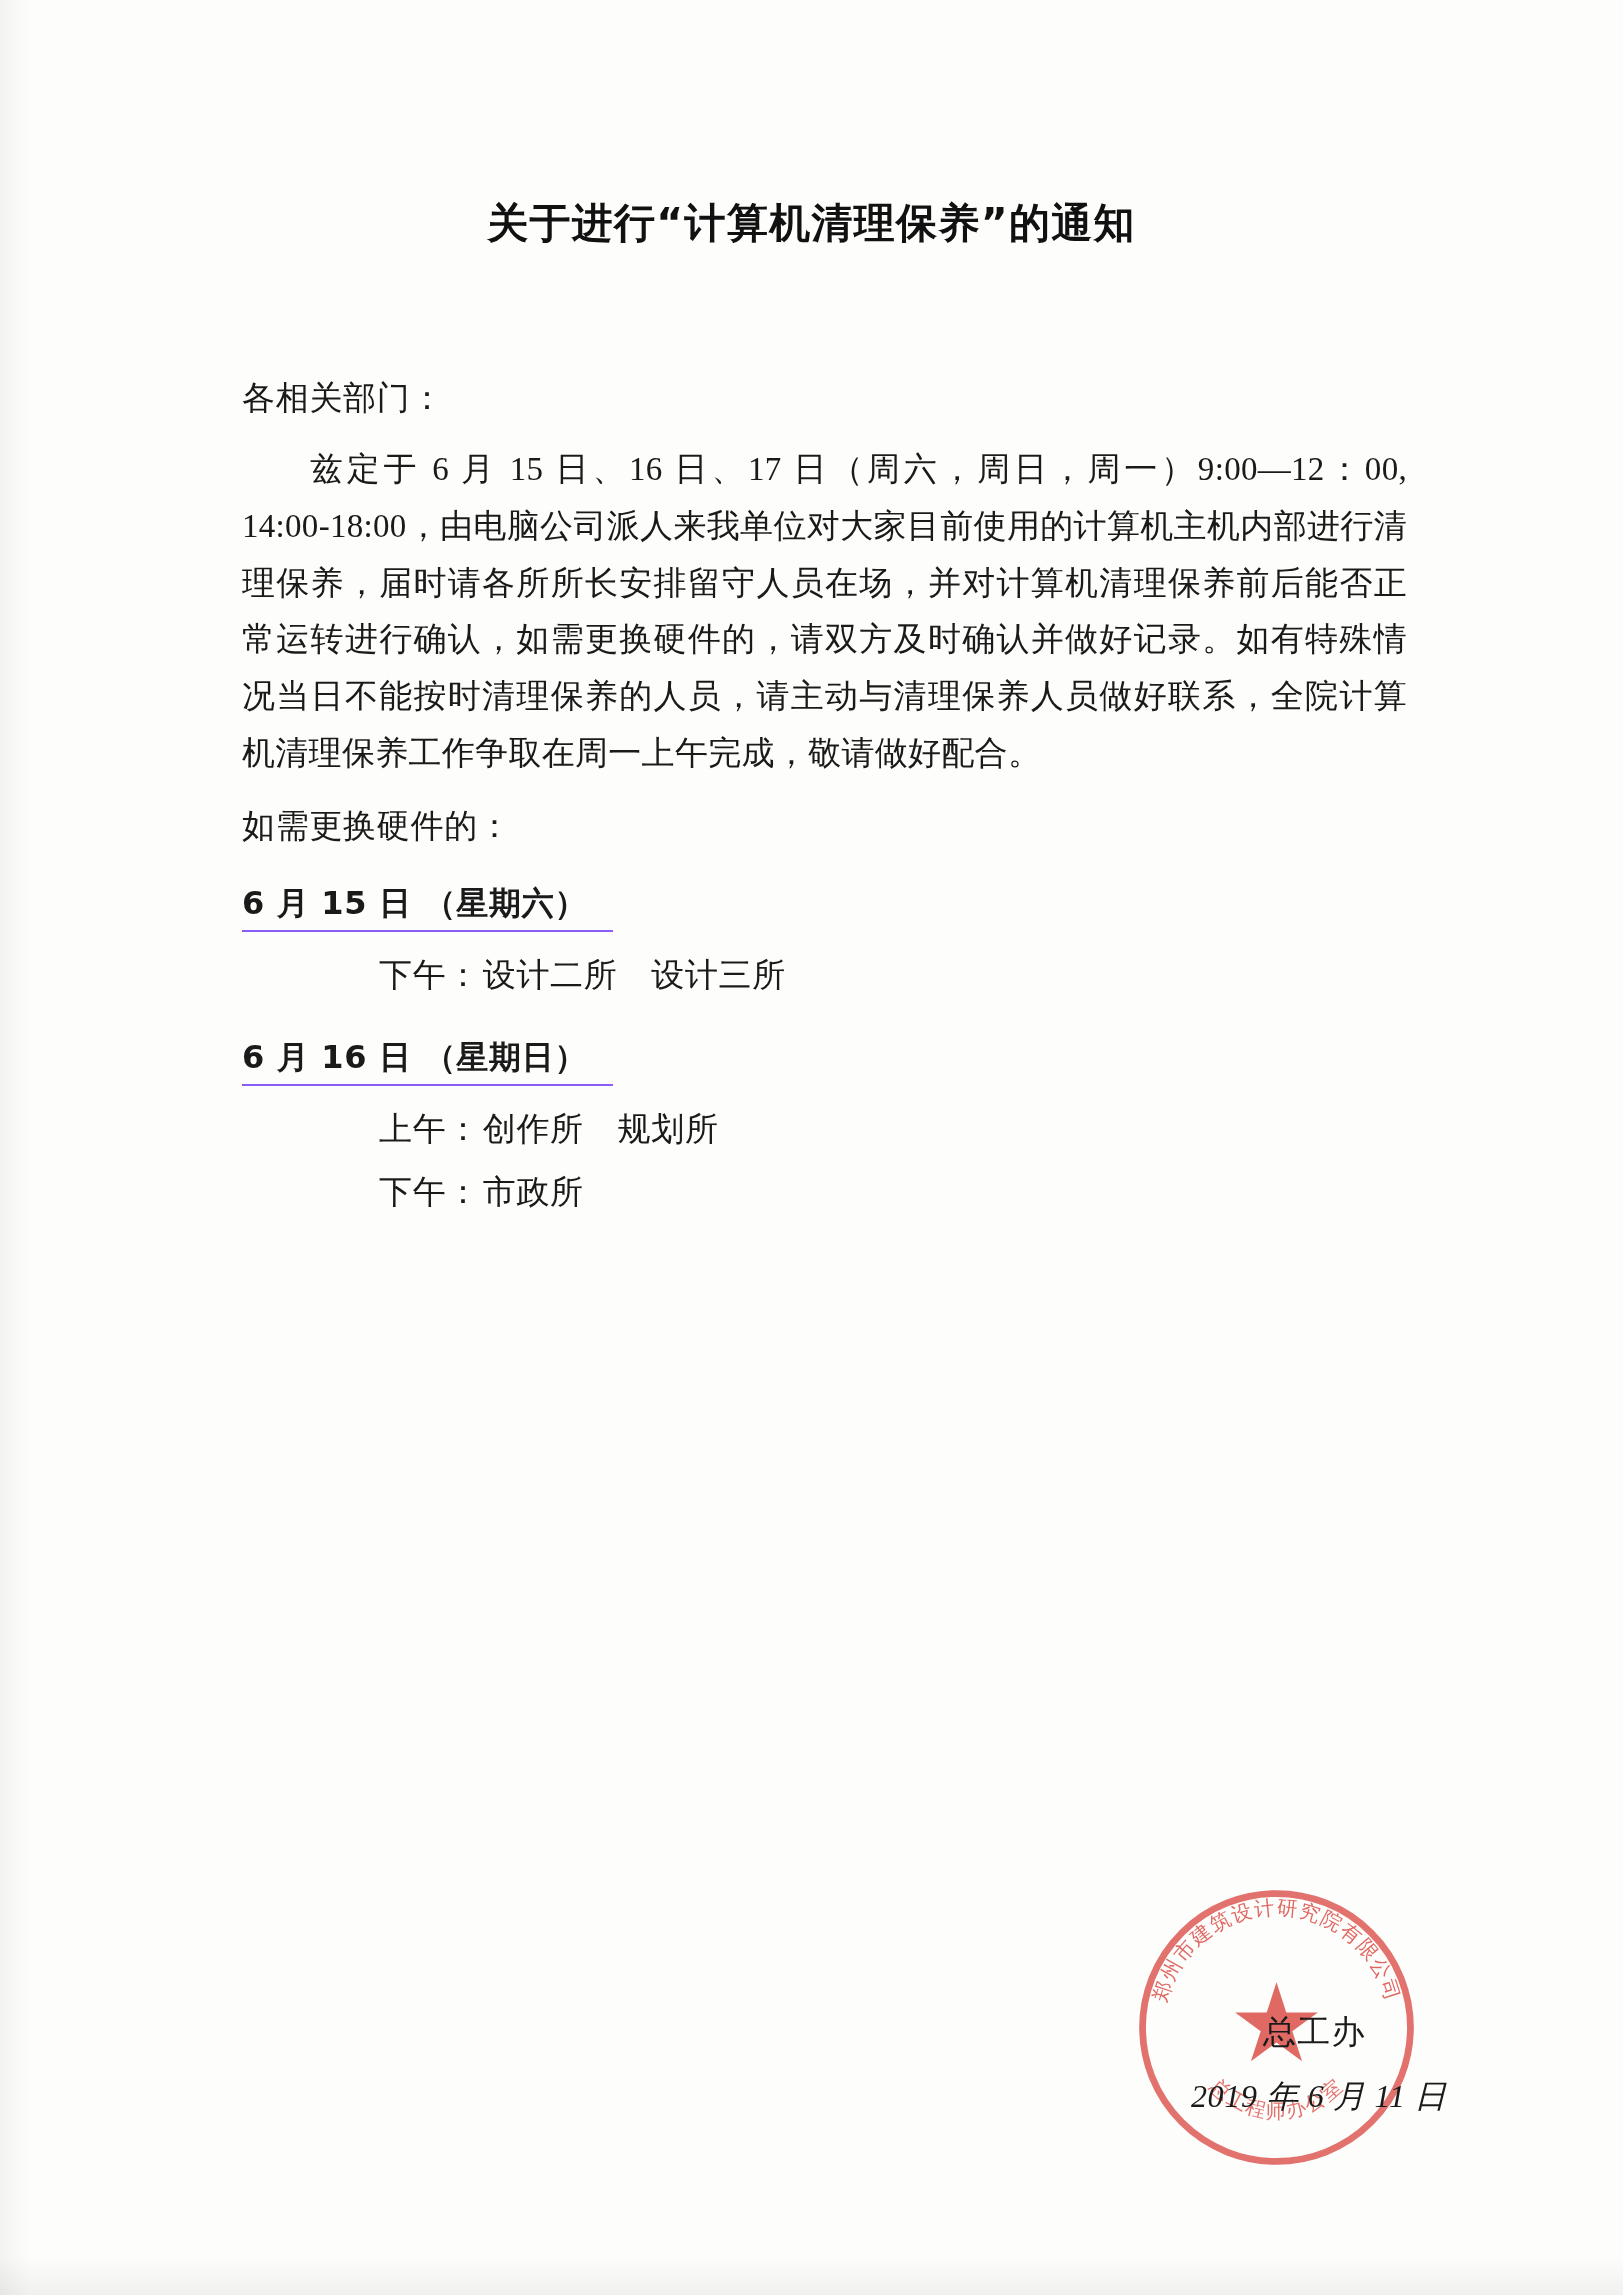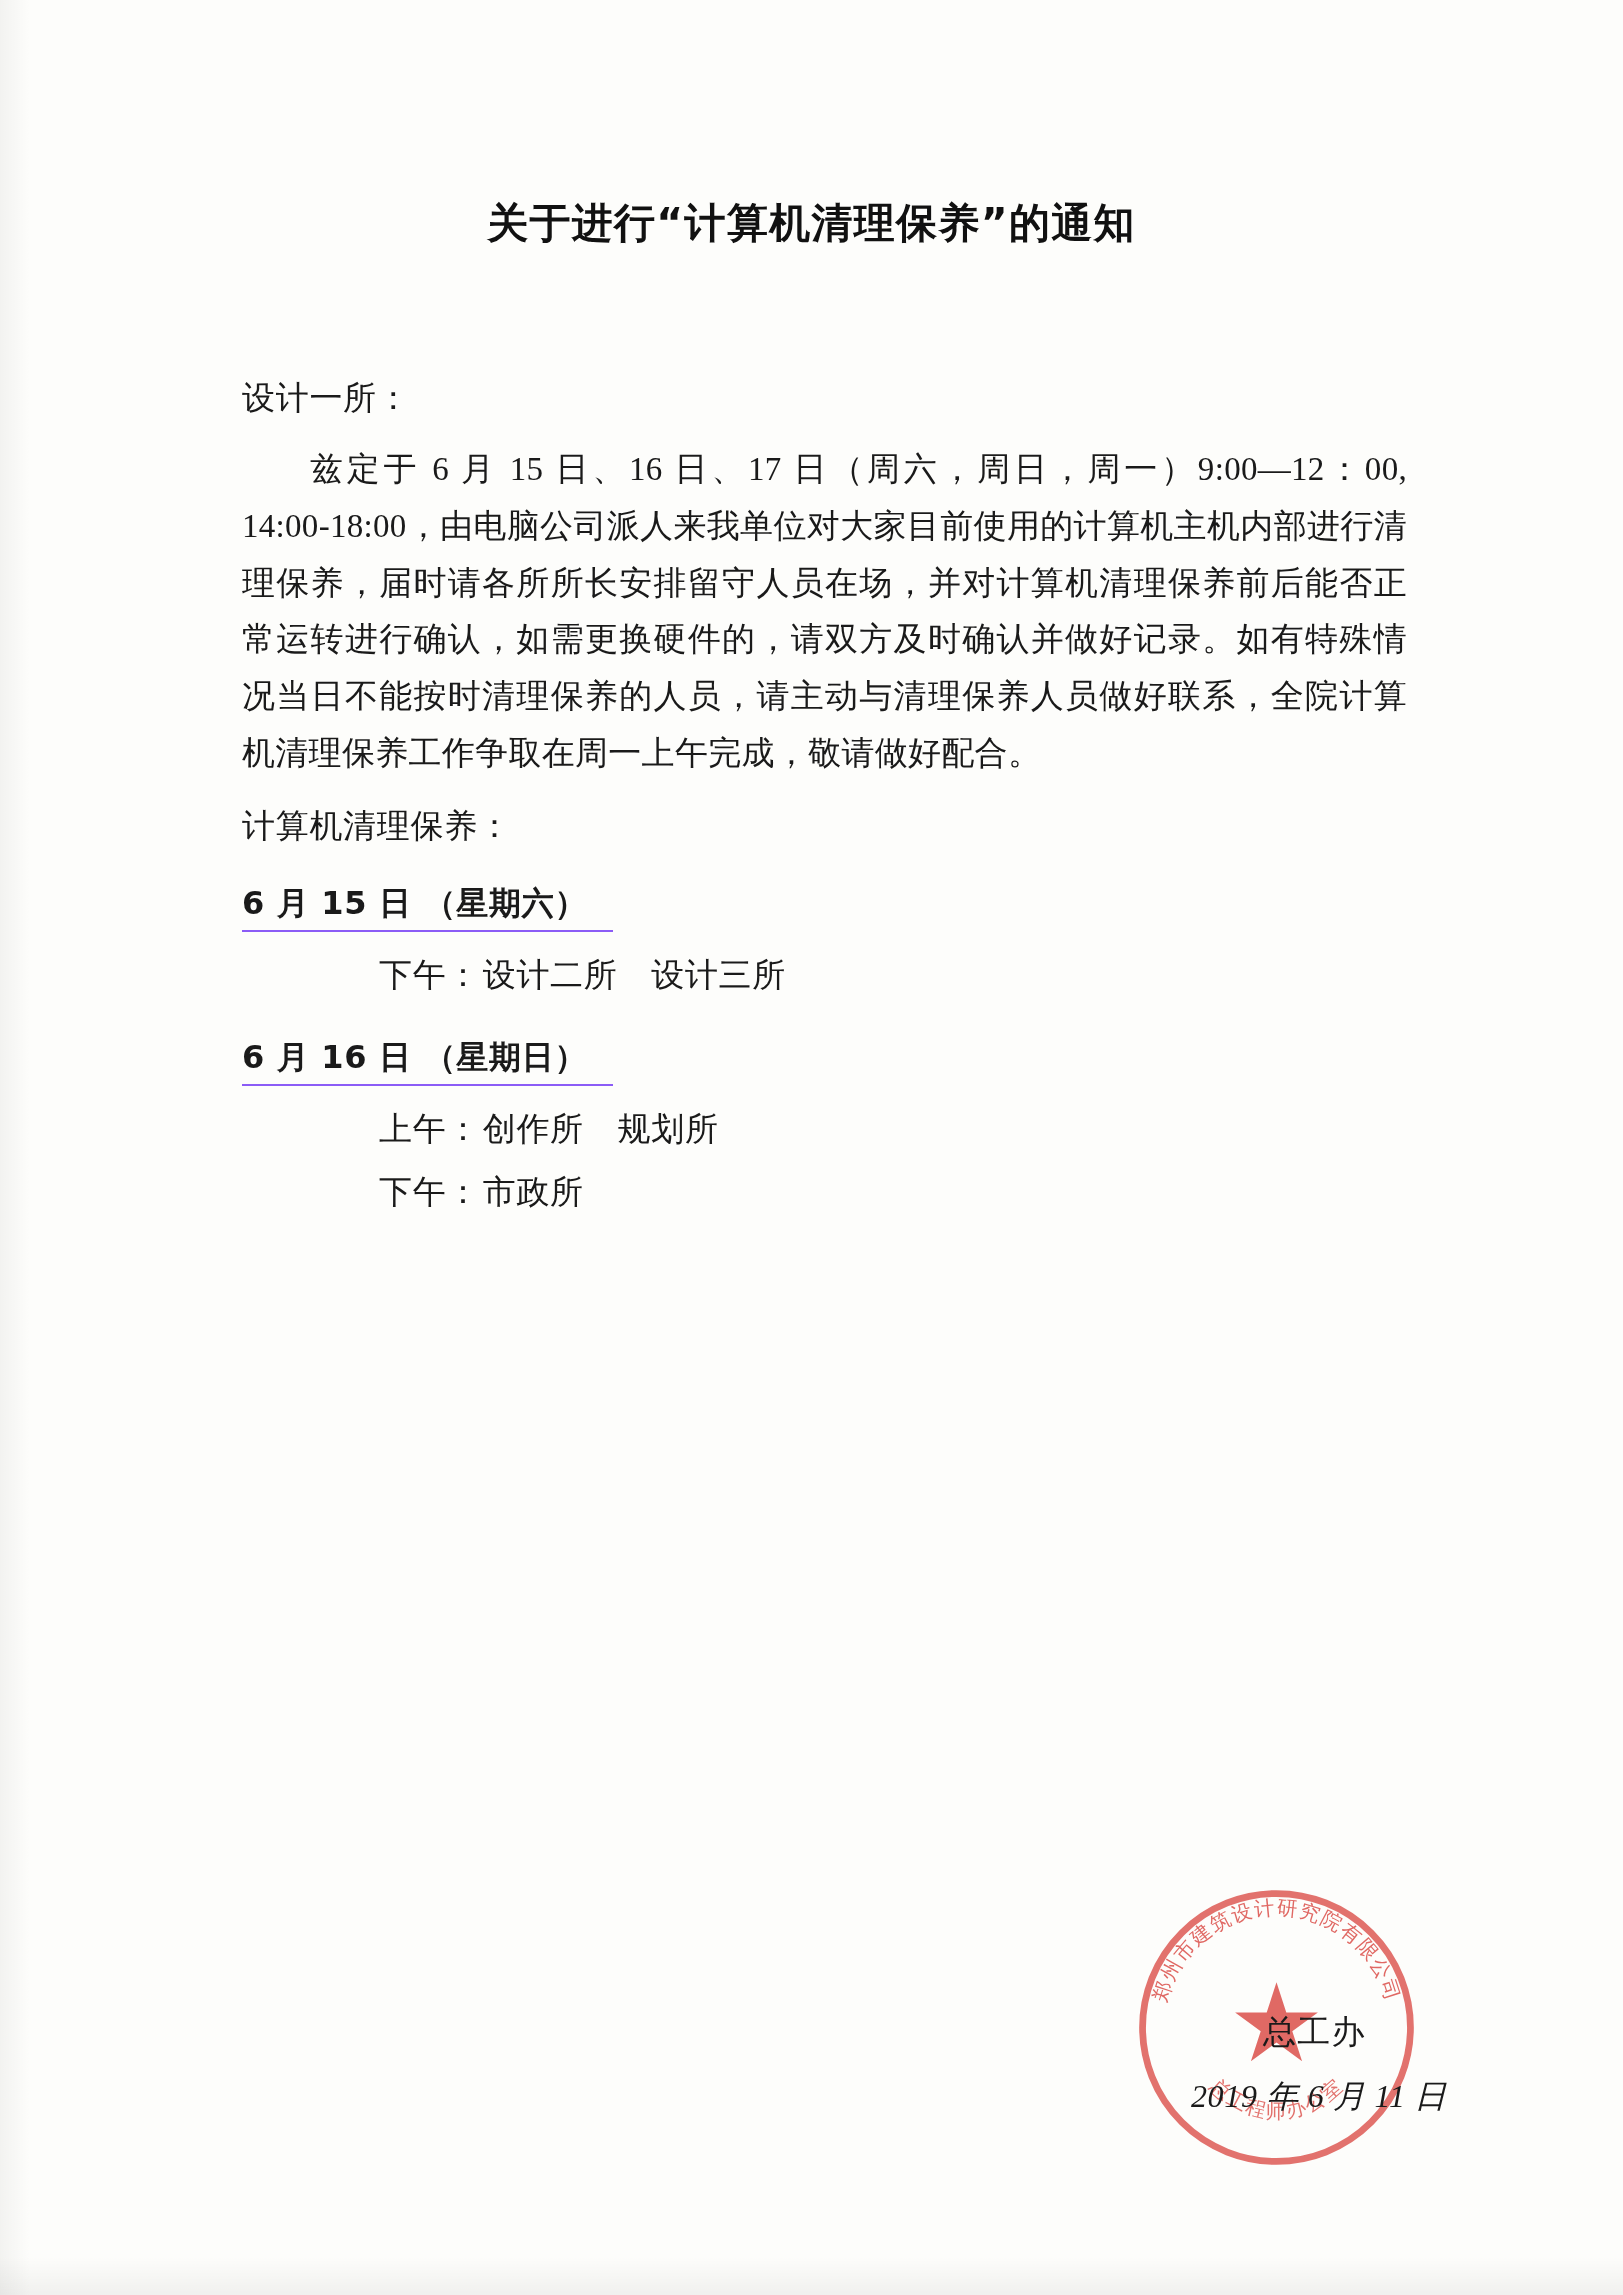--- a/index.html
+++ b/index.html
@@ -142,25 +142,25 @@
 <div class="page">
   <div class="scan-edge-left"></div>
   <div class="scan-edge-bottom"></div>
 
   <div class="content">
 
     <div class="doc-title">关于进行“计算机清理保养”的通知</div>
 
     <div class="body-block">
 
-      <div class="salutation">设计一所：</div>
+      <div class="salutation">各相关部门：</div>
 
       <p class="para">兹定于 6 月 15 日、16 日、17 日（周六，周日，周一）9:00—12：00, 14:00-18:00，由电脑公司派人来我单位对大家目前使用的计算机主机内部进行清理保养，届时请各所所长安排留守人员在场，并对计算机清理保养前后能否正常运转进行确认，如需更换硬件的，请双方及时确认并做好记录。如有特殊情况当日不能按时清理保养的人员，请主动与清理保养人员做好联系，全院计算机清理保养工作争取在周一上午完成，敬请做好配合。</p>
 
-      <div class="sub-lead">计算机清理保养：</div>
+      <div class="sub-lead">如需更换硬件的：</div>
 
       <div class="day-group">
         <div class="day-heading">6 月 15 日 （星期六）</div>
         <div class="slot-line">
           <span class="slot-label">下午：</span><span class="slot-items">设计二所　设计三所</span>
         </div>
       </div>
 
       <div class="day-group">
         <div class="day-heading">6 月 16 日  （星期日）</div>

